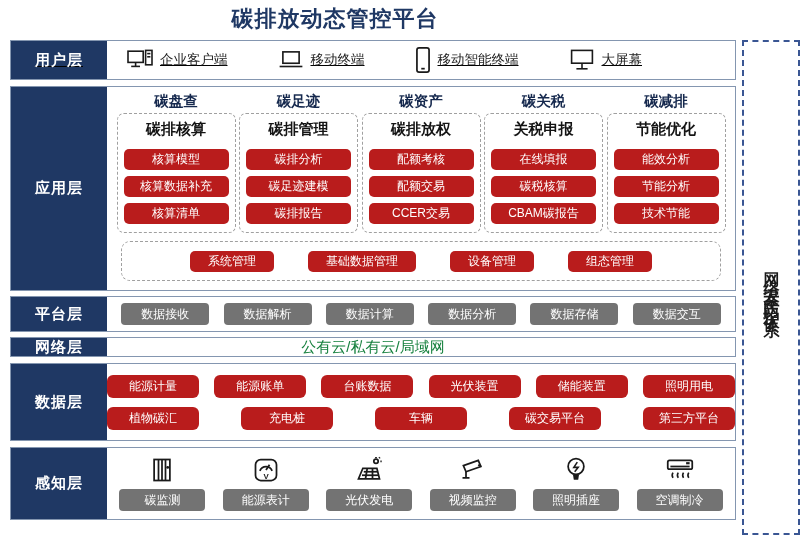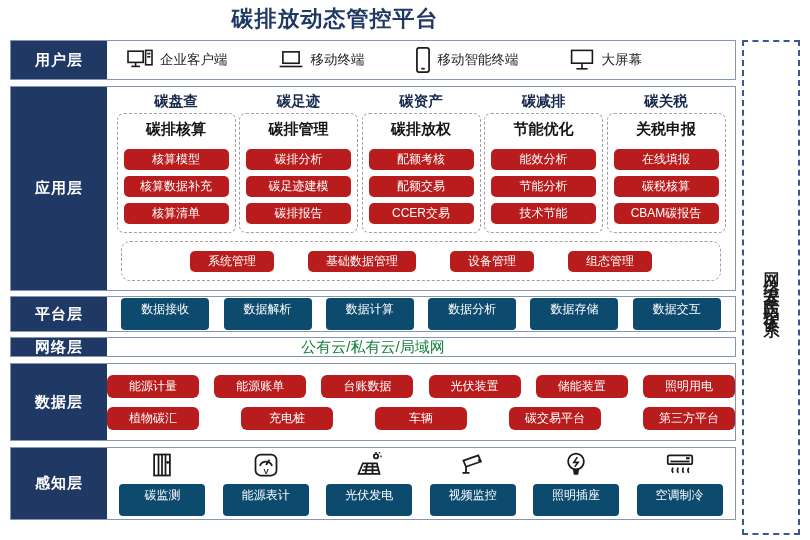--- a/index.html
+++ b/index.html
@@ -14,21 +14,21 @@
            flex-direction:column; }
   .row { display:flex; align-items:stretch; border:1px solid #8496b0; background:#fff; }
   .gap6 { height:6px; } .gap5 { height:5px; }
 
   .row-label { width:96px; background:#1f3864; color:#fff; font-weight:bold;
                font-size:15px; display:flex; align-items:center; justify-content:center;
                letter-spacing:1px; flex:none; }
   .row-content { flex:1; position:relative; }
 
   
-  .row.user { height:40px; }
+  .row.user { height:40px;text-decoration:underline; }
   .user-content { display:flex; align-items:center; gap:50px; padding-left:20px; }
   .device { display:flex; align-items:center; gap:7px; }
   .device-label { font-size:13.5px; color:#222; }
   .icon svg { display:block; }
 
   
   .row.app { height:205px; }
   .app-content { padding:3px 6px 0 6px; }
   .app-cols { display:flex; justify-content:space-evenly; }
   .app-col { width:119px; text-align:center; }
@@ -37,21 +37,21 @@
   .module { font-size:15px; font-weight:bold; color:#141414; padding:2px 0 4px 0; }
   .chip { background:#b91c1c; color:#fff; font-size:12px; line-height:21px; height:21px;
           border-radius:5px; margin:6px auto 0 auto; white-space:nowrap; padding:0 4px; }
   .common-box { border:1.5px dashed #a0a0a0; border-radius:9px; margin:8px 8px 0 8px;
                 height:40px; display:flex; align-items:center; justify-content:center; gap:34px; }
   .common-box .chip { margin:0; padding:0 18px; }
 
   
   .row.platform { height:36px; }
   .platform-content { display:flex; align-items:center; justify-content:space-evenly; }
-  .ychip { background:#0c4a6e; color:#fff; font-size:12px; line-height:22px; height:32px;
+  .ychip { background:#737373; color:#fff; font-size:12px; line-height:22px; height:22px;
            width:88px; text-align:center; border-radius:4px; white-space:nowrap; }
 
   
   .row.network { height:20px; }
   .network-content { display:flex; align-items:center; justify-content:center; }
   .network-text { font-size:15px; color:#15803d; padding-right:96px; }
 
   
   .row.data { height:78px; }
   .data-content { display:flex; flex-direction:column; justify-content:center; gap:9px; }
@@ -158,36 +158,36 @@
             <div class="cat">碳资产</div>
             <div class="dash-box">
               <div class="module">碳排放权</div>
               <div class="chip">配额考核</div>
               <div class="chip">配额交易</div>
               <div class="chip">CCER交易</div>
             </div>
           </div>
 
           <div class="app-col">
+            <div class="cat">碳关税</div>
+            <div class="dash-box">
+              <div class="module">关税申报</div>
+              <div class="chip">在线填报</div>
+              <div class="chip">碳税核算</div>
+              <div class="chip">CBAM碳报告</div>
+            </div>
+          </div>
+
+          <div class="app-col">
             <div class="cat">碳减排</div>
             <div class="dash-box">
               <div class="module">节能优化</div>
               <div class="chip">能效分析</div>
               <div class="chip">节能分析</div>
               <div class="chip">技术节能</div>
-            </div>
-          </div>
-
-          <div class="app-col">
-            <div class="cat">碳关税</div>
-            <div class="dash-box">
-              <div class="module">关税申报</div>
-              <div class="chip">在线填报</div>
-              <div class="chip">碳税核算</div>
-              <div class="chip">CBAM碳报告</div>
             </div>
           </div>
 
         </div>
 
         <div class="common-box">
           <div class="chip">系统管理</div>
           <div class="chip">基础数据管理</div>
           <div class="chip">设备管理</div>
           <div class="chip">组态管理</div>

